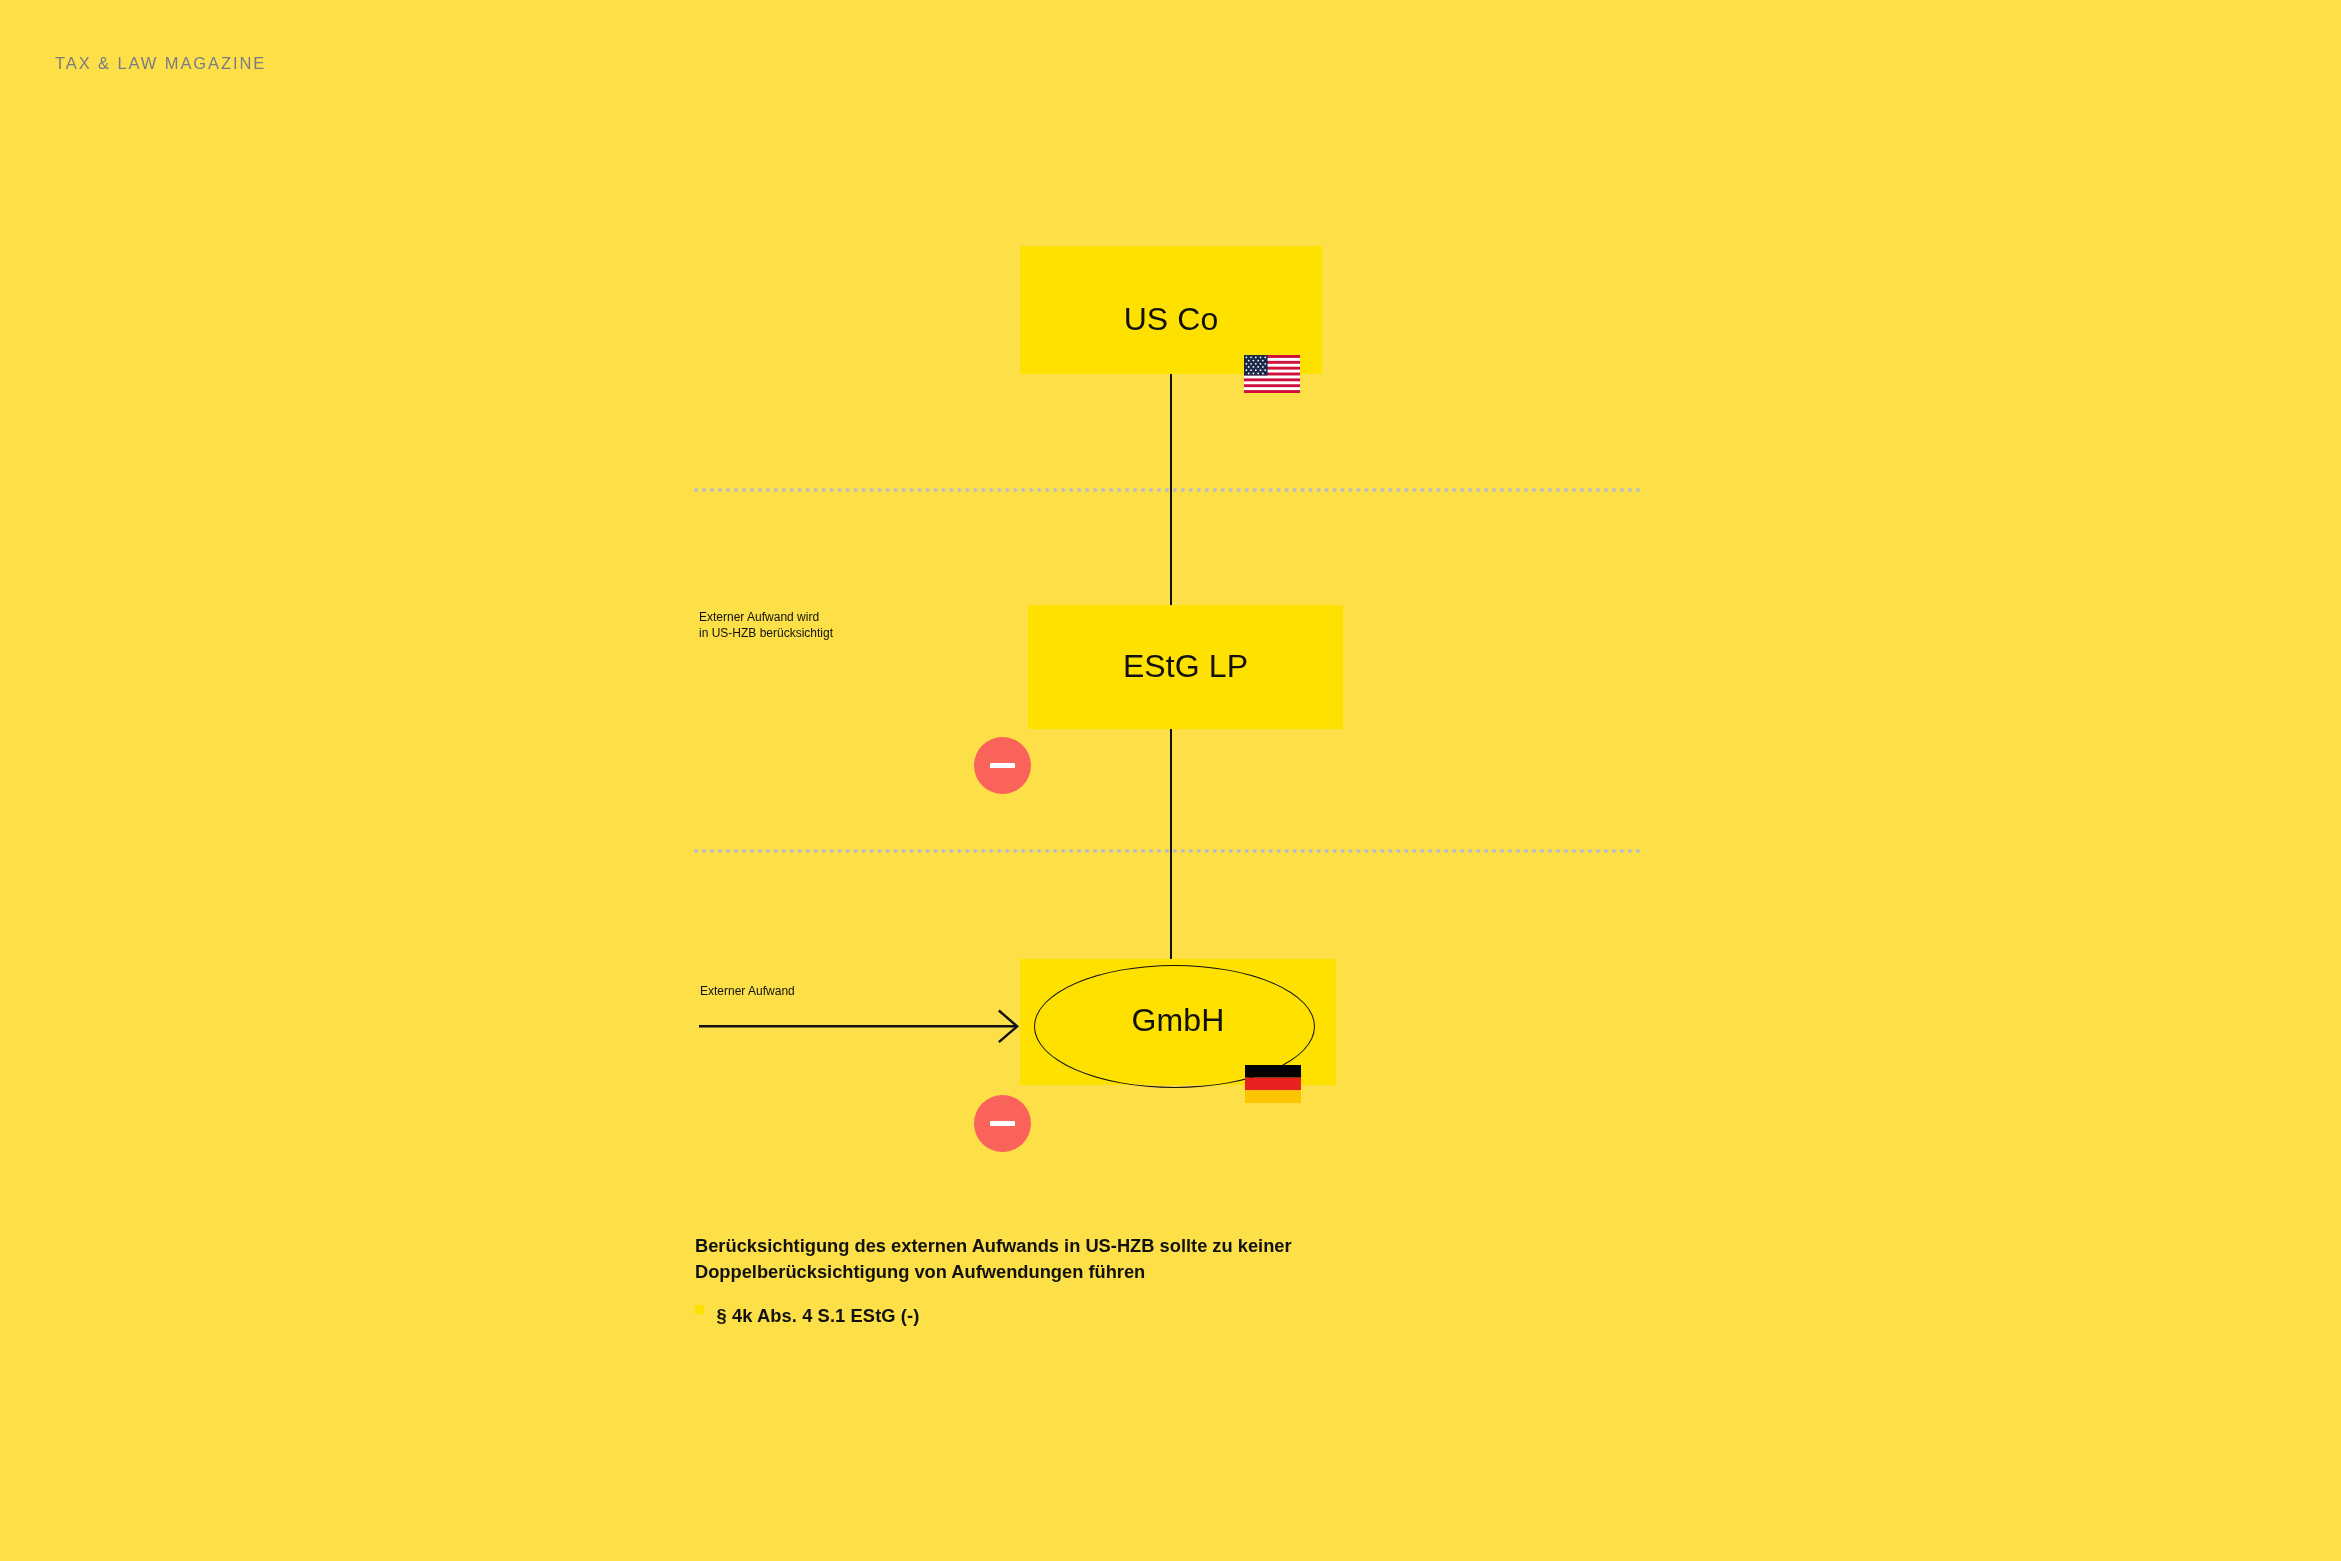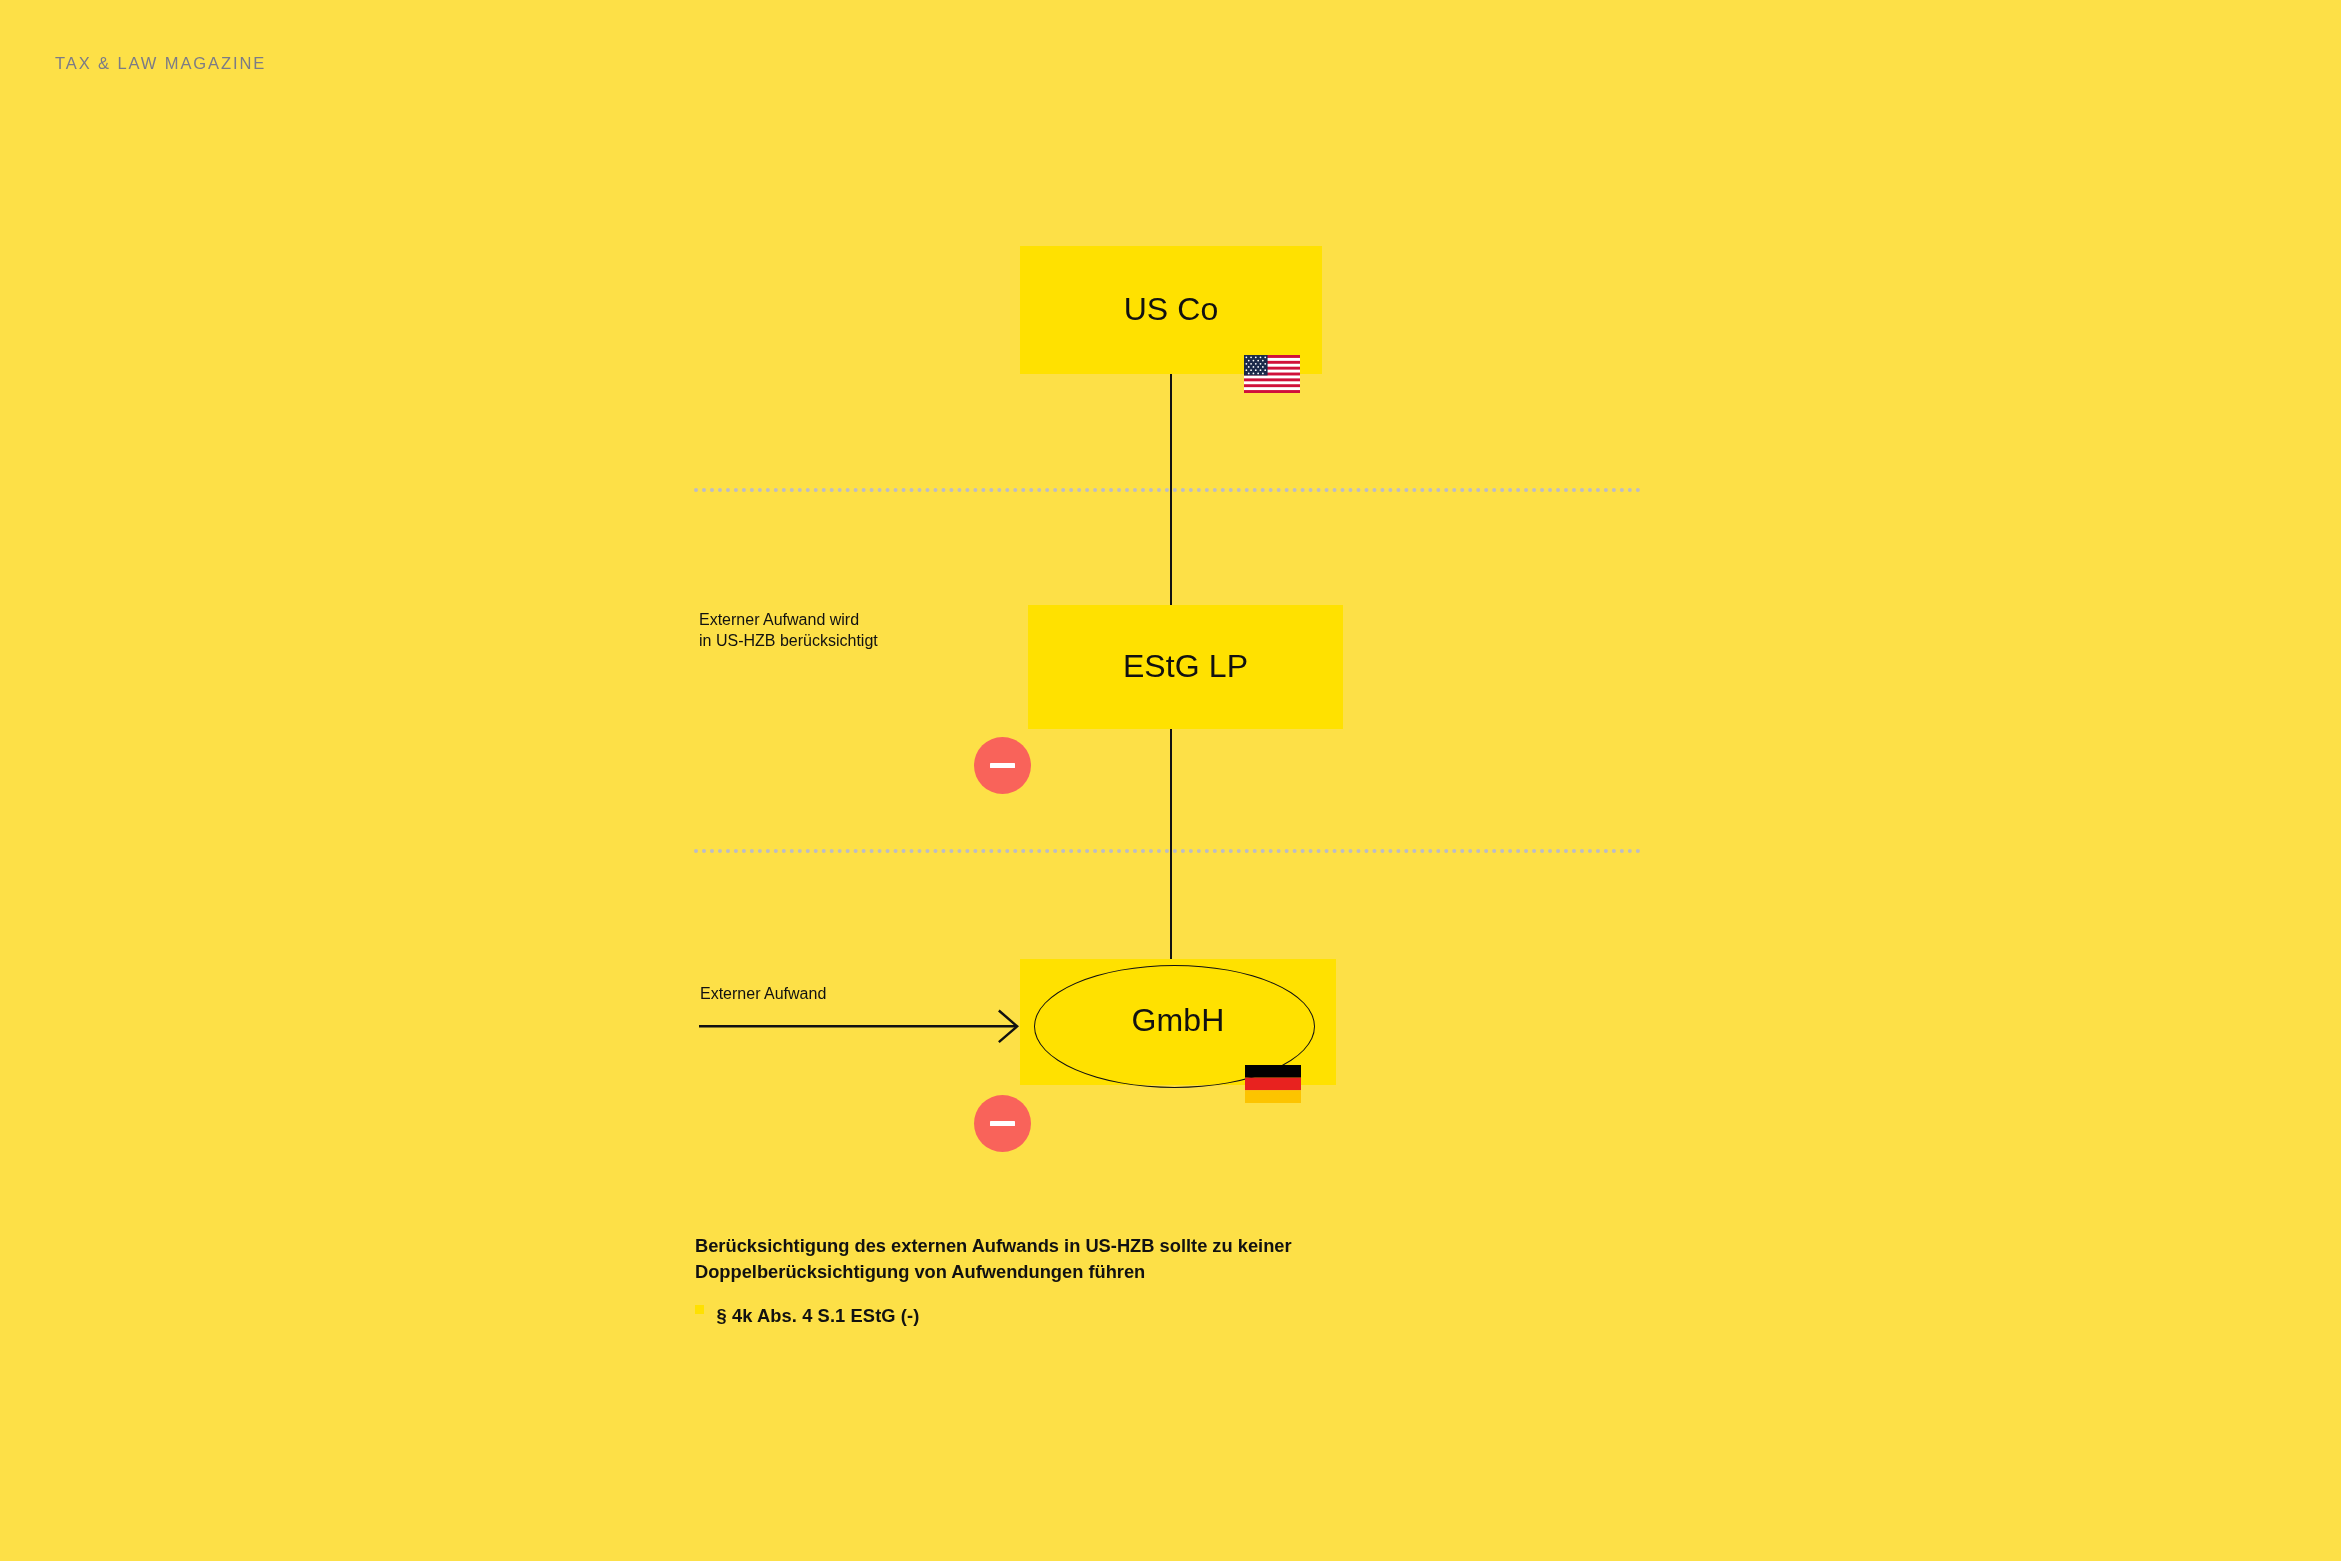--- a/index.html
+++ b/index.html
@@ -94,21 +94,21 @@
     width: 44%;
     height: 4.9px;
     background: #ffffff;
     border-radius: 0.6px;
   }
 
   
   .note {
     position: absolute;
     color: #111111;
-    font-size: 16px;
+    font-size: 12px;
     line-height: 1.30;
     font-weight: 400;
     white-space: pre-line;
   }
   .note.bold {
     font-weight: 400;
   }
 
   
   .flow-arrow {
@@ -154,21 +154,21 @@
 
   <div class="divider" style="left:694px; top:488px; width:947px;"></div>
 
   <div class="divider" style="left:694px; top:849px; width:947px;"></div>
 
   <div class="connector-v" style="left:1170px; top:373px; height:233px;"></div>
 
   <div class="connector-v" style="left:1170px; top:728px; height:233px;"></div>
 
   <div class="entity-box" style="left:1020px; top:246px; width:302px; height:128px;">
-    <div class="entity-label" style="top:45px;">US Co</div>
+    <div class="entity-label" style="top:55px;">US Co</div>
   </div>
 
   <div class="flag" style="left:1244px; top:355px; width:56px; height:38px;">
     <svg viewBox="0 0 190 130" preserveAspectRatio="none" aria-hidden="true">
       <rect width="190" height="130" fill="#ffffff"></rect>
       <g fill="#d0103a">
         <rect y="0" width="190" height="10"></rect>
         <rect y="20" width="190" height="10"></rect>
         <rect y="40" width="190" height="10"></rect>
         <rect y="60" width="190" height="10"></rect>

